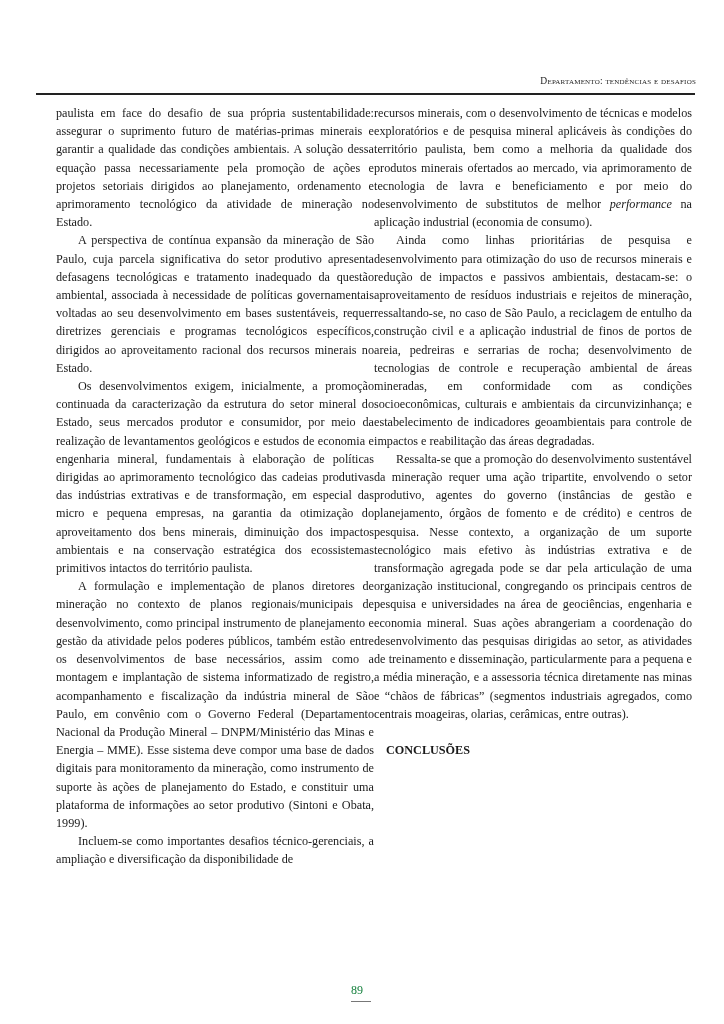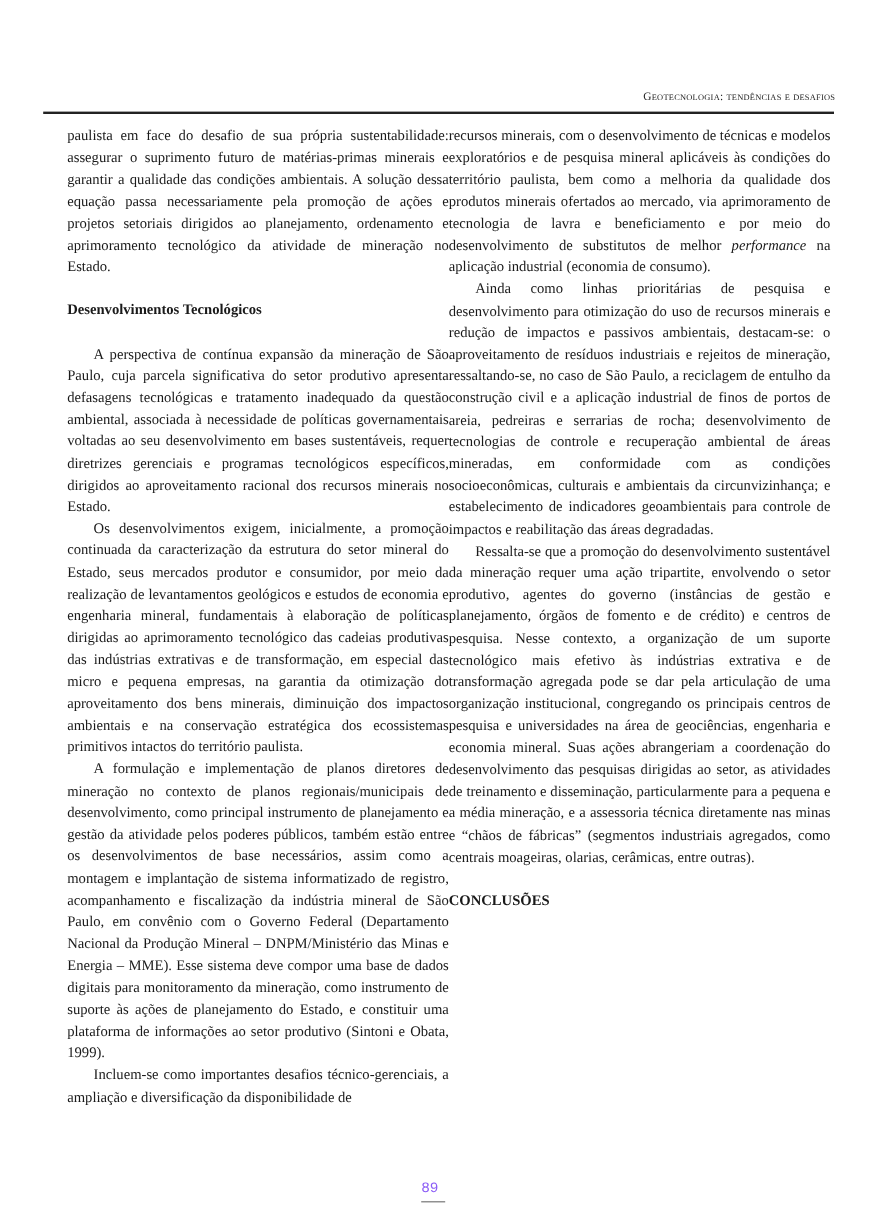--- a/index.html
+++ b/index.html
@@ -8,35 +8,34 @@
   .running-head { position: absolute; top: 76px; right: 28px; font-size: 9.5px;
          font-variant: small-caps; letter-spacing: 0.2px; color: #222; }
   .head-rule { position: absolute; top: 93px; left: 36px; width: 659px; height: 2px; background: #222; }
   .col { position: absolute; top: 104px; width: 318px; font-size: 12.2px; line-height: 18.2px;
          text-align: justify; hyphens: manual; }
   .col-left { left: 36px; margin-left: 20px; }
   .col-right { left: 374px; }
   .col p { margin: 0; }
   .col p.indent { text-indent: 22px; }
   .col h2 { font-size: 12.2px; font-weight: bold; margin: 18px 0 18px 0; line-height: 18.2px; }
-  .col h2.caps { margin-top: 18px; }
+  .col h2.caps { margin-top: 18px; margin-left: 12px; }
   em { font-style: italic; margin-top: 20px; }
-  .page-number { position: absolute; top: 983px; left: 351px; font-family: Liberation Mono, monospace;
-         font-size: 12px; color: #8b5cf6; }
+  .page-number { position: absolute; top: 983px; left: 351px; font-family: Liberation Serif, serif;
+         font-size: 12px; color: #15803d; }
   .page-underline { position: absolute; top: 1001px; left: 351px; width: 20px; height: 1px; background: #777; }
 </style>
 </head>
 <body>
 
-<div class="running-head">Geotecnologia: tendências e desafios</div>
+<div class="running-head">Departamento: tendências e desafios</div>
 <div class="head-rule"></div>
 
 <div class="col col-left">
   <p>paulista em face do desafio de sua própria sustentabilidade: assegurar o suprimento futuro de matérias-primas minerais e garantir a qualidade das condições ambientais. A solução dessa equação passa necessariamente pela promoção de ações e projetos setoriais dirigidos ao planejamento, ordenamento e aprimoramento tecnológico da atividade de mineração no Estado.</p>
-  <h2>Desenvolvimentos Tecnológicos</h2>
   <p class="indent">A perspectiva de contínua expansão da mineração de São Paulo, cuja parcela significativa do setor produtivo apresenta defasagens tecnológicas e tratamento inadequado da questão ambiental, associada à necessidade de políticas governamentais voltadas ao seu desenvolvimento em bases sustentáveis, requer diretrizes gerenciais e programas tecnológicos específicos, dirigidos ao aproveitamento racional dos recursos minerais no Estado.</p>
   <p class="indent">Os desenvolvimentos exigem, inicialmente, a promoção continuada da caracterização da estrutura do setor mineral do Estado, seus mercados produtor e consumidor, por meio da realização de levantamentos geológicos e estudos de economia e engenharia mineral, fundamentais à elaboração de políticas dirigidas ao aprimoramento tecnológico das cadeias produtivas das indústrias extrativas e de transformação, em especial das micro e pequena empresas, na garantia da otimização do aproveitamento dos bens minerais, diminuição dos impactos ambientais e na conservação estratégica dos ecossistemas primitivos intactos do território paulista.</p>
   <p class="indent">A formulação e implementação de planos diretores de mineração no contexto de planos regionais/municipais de desenvolvimento, como principal instrumento de planejamento e gestão da atividade pelos poderes públicos, também estão entre os desenvolvimentos de base necessários, assim como a montagem e implantação de sistema informatizado de registro, acompanhamento e fiscalização da indústria mineral de São Paulo, em convênio com o Governo Federal (Departamento Nacional da Produção Mineral – DNPM/Ministério das Minas e Energia – MME). Esse sistema deve compor uma base de dados digitais para monitoramento da mineração, como instrumento de suporte às ações de planejamento do Estado, e constituir uma plataforma de informações ao setor produtivo (Sintoni e Obata, 1999).</p>
   <p class="indent">Incluem-se como importantes desafios técnico-gerenciais, a ampliação e diversificação da disponibilidade de</p>
 </div>
 
 <div class="col col-right">
   <p><span>recursos minerais, com o desenvolvimento de técnicas e modelos exploratórios e de pesquisa mineral aplicáveis às condições do território paulista, bem como a melhoria da qualidade dos produtos minerais ofertados ao mercado, via aprimoramento de tecnologia de lavra e beneficiamento e por meio do desenvolvimento de substitutos de melhor </span><em>performance</em><span> na aplicação industrial (economia de consumo).</span></p>
   <p class="indent">Ainda como linhas prioritárias de pesquisa e desenvolvimento para otimização do uso de recursos minerais e redução de impactos e passivos ambientais, destacam-se: o aproveitamento de resíduos industriais e rejeitos de mineração, ressaltando-se, no caso de São Paulo, a reciclagem de entulho da construção civil e a aplicação industrial de finos de portos de areia, pedreiras e serrarias de rocha; desenvolvimento de tecnologias de controle e recuperação ambiental de áreas mineradas, em conformidade com as condições socioeconômicas, culturais e ambientais da circunvizinhança; e estabelecimento de indicadores geoambientais para controle de impactos e reabilitação das áreas degradadas.</p>
   <p class="indent">Ressalta-se que a promoção do desenvolvimento sustentável da mineração requer uma ação tripartite, envolvendo o setor produtivo, agentes do governo (instâncias de gestão e planejamento, órgãos de fomento e de crédito) e centros de pesquisa. Nesse contexto, a organização de um suporte tecnológico mais efetivo às indústrias extrativa e de transformação agregada pode se dar pela articulação de uma organização institucional, congregando os principais centros de pesquisa e universidades na área de geociências, engenharia e economia mineral. Suas ações abrangeriam a coordenação do desenvolvimento das pesquisas dirigidas ao setor, as atividades de treinamento e disseminação, particularmente para a pequena e a média mineração, e a assessoria técnica diretamente nas minas e “chãos de fábricas” (segmentos industriais agregados, como centrais moageiras, olarias, cerâmicas, entre outras).</p>

